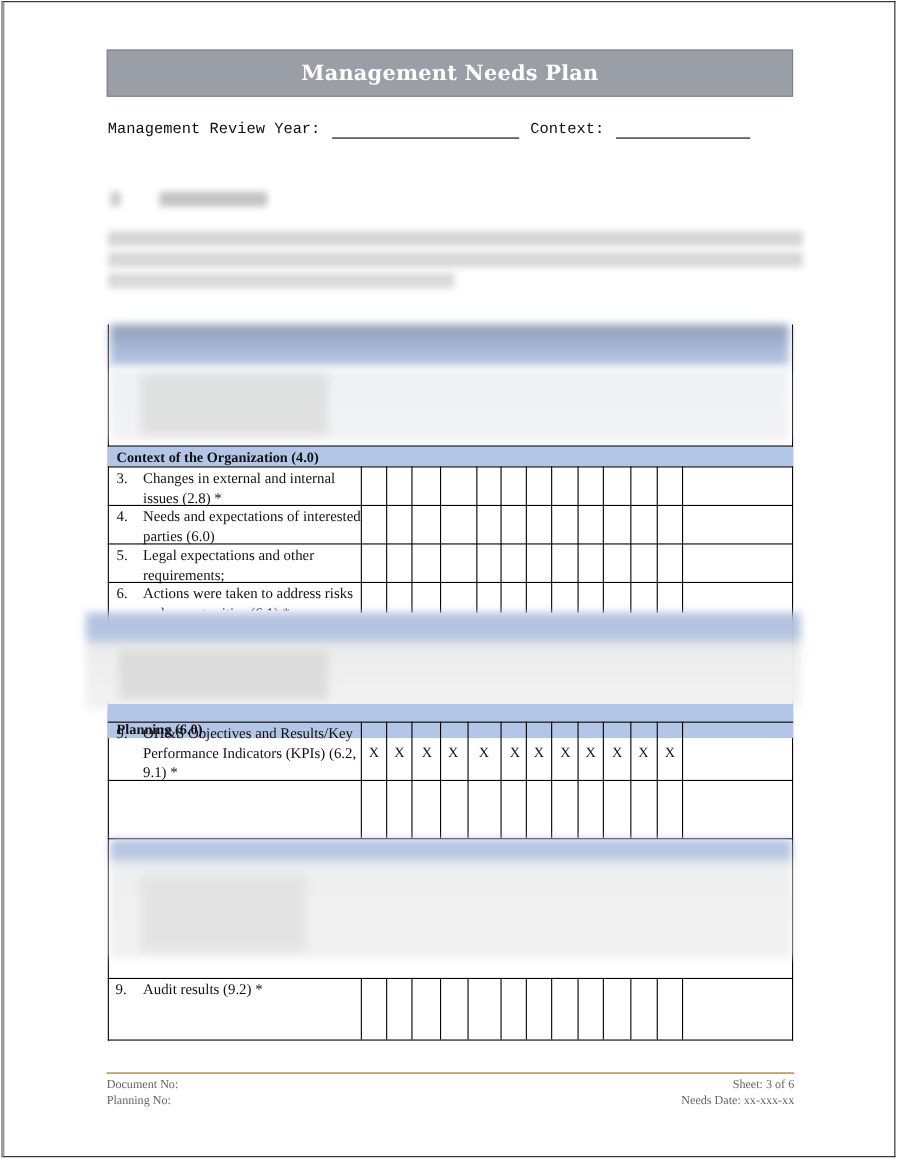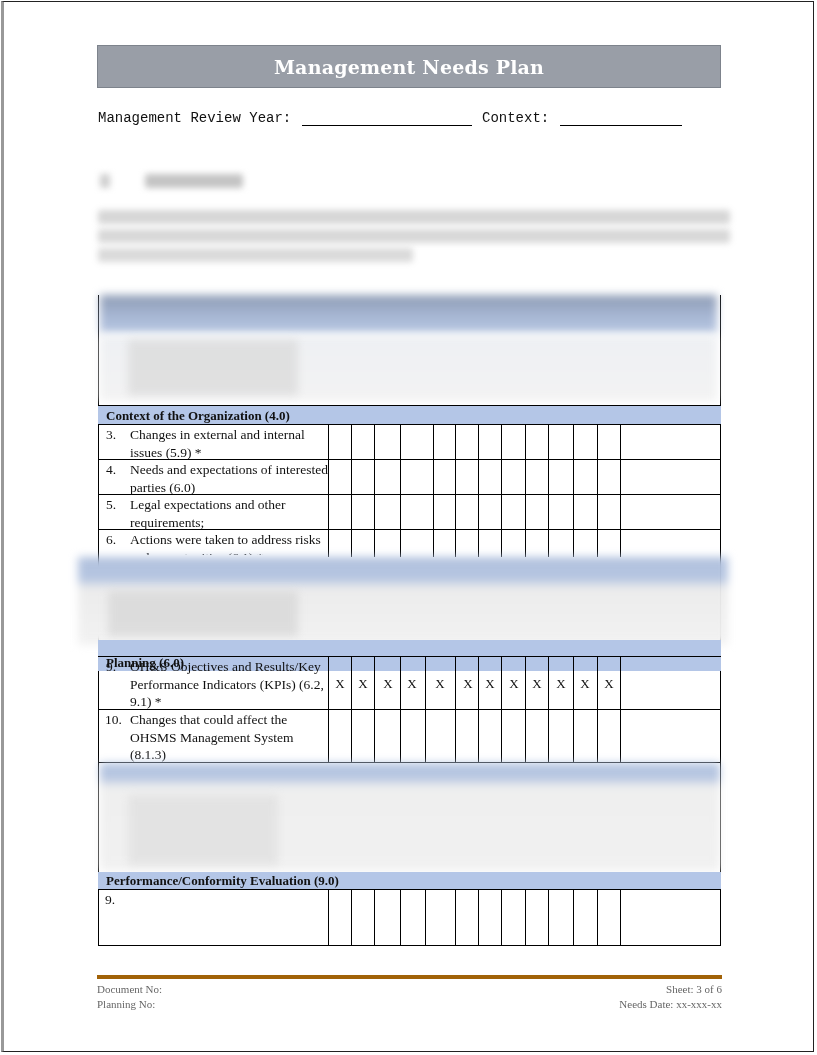--- a/index.html
+++ b/index.html
@@ -55,21 +55,21 @@
   .item .txt { position:absolute; left:24px; top:0; width:200px; }
   .xmark {
     position:absolute; font-size:13px; width:20px; text-align:center;
     font-family:"Liberation Serif","DejaVu Serif",serif;
   }
   .blur-overlay {
     position:absolute; filter:blur(4px);
   }
   .footer {
     position:absolute; left:97px; top:975px; width:625px;
-    border-top:4px solid #a16207; padding-top:2px;
+    border-top:1px solid #a16207; padding-top:2px;
     font-size:11px; color:#666; line-height:15px;
     font-family:"Liberation Serif","DejaVu Serif",serif;
   }
   .footer .left { position:absolute; left:0; top:3px; }
   .footer .right { position:absolute; right:0; top:3px; text-align:right; }
 </style>
 </head>
 <body>
 
 <div class="page-border"></div>
@@ -108,21 +108,21 @@
   </div>
   <div class="hline" style="top:110px;"></div>
   <div class="hline" style="top:129px;"></div>
 
   <div class="hline" style="top:164px;"></div>
   <div class="hline" style="top:199px;"></div>
   <div class="hline" style="top:234px;"></div>
 
   <div class="item" style="top:131px;height:34px;">
     <span class="num">3.</span>
-    <span class="txt">Changes in external and internal issues (5.9) *</span>
+    <span class="txt">Changes in external and internal issues (2.8) *</span>
   </div>
   <div class="item" style="top:166px;height:34px;">
     <span class="num">4.</span>
     <span class="txt">Needs and expectations of interested parties (6.0)</span>
   </div>
   <div class="item" style="top:201px;height:34px;">
     <span class="num">5.</span>
     <span class="txt">Legal expectations and other requirements;</span>
   </div>
   <div class="item" style="top:236px;height:24px;overflow:hidden;">
@@ -151,24 +151,20 @@
     <span>Planning (6.0)</span>
   </div>
   <div class="hline" style="top:361px;"></div>
   <div class="hline" style="top:414px;"></div>
   <div class="hline" style="top:467px;"></div>
 
   <div class="item" style="top:363px;height:52px;">
     <span class="num">9.</span>
     <span class="txt">OH&amp;S Objectives and Results/Key Performance Indicators (KPIs) (6.2, 9.1) *</span>
   </div>
-  <div class="item" style="top:416px;height:52px;">
-    <span class="num" style="left:-1px;">10.</span>
-    <span class="txt">Changes that could affect the OHSMS Management System (8.1.3)</span>
-  </div>
 
   <span class="xmark" style="left:232px;top:381px;">X</span>
   <span class="xmark" style="left:255px;top:381px;">X</span>
   <span class="xmark" style="left:280px;top:381px;">X</span>
   <span class="xmark" style="left:304px;top:381px;">X</span>
   <span class="xmark" style="left:332px;top:381px;">X</span>
   <span class="xmark" style="left:360px;top:381px;">X</span>
   <span class="xmark" style="left:382px;top:381px;">X</span>
   <span class="xmark" style="left:406px;top:381px;">X</span>
   <span class="xmark" style="left:429px;top:381px;">X</span>
@@ -186,27 +182,25 @@
   <div class="vline" style="left:403px;top:361px;height:106px;"></div>
   <div class="vline" style="left:427px;top:361px;height:106px;"></div>
   <div class="vline" style="left:450px;top:361px;height:106px;"></div>
   <div class="vline" style="left:475px;top:361px;height:106px;"></div>
   <div class="vline" style="left:499px;top:361px;height:106px;"></div>
   <div class="vline" style="left:522px;top:361px;height:106px;"></div>
 
   <div class="blur-overlay" style="left:2px;top:468px;width:620px;height:108px;background:linear-gradient(180deg,#b4c5e1 0%,#b7c6e1 14%,#efefef 22%,#f1f1f1 100%);"></div>
   <div class="blur-overlay" style="left:30px;top:500px;width:150px;height:70px;background:#dcdcdc;opacity:.6;"></div>
 
-  <div class="section-row" style="top:577px;height:17px;">
-    <span>Performance/Conformity Evaluation (9.0)</span>
-  </div>
   <div class="hline" style="top:594px;"></div>
 
   <div class="item" style="top:596px;height:52px;">
     <span class="num" style="left:-1px;">9.</span>
+    <span class="txt">Audit results (9.2) *</span>
   </div>
 
   <div class="vline" style="left:230px;top:594px;height:56px;"></div>
   <div class="vline" style="left:253px;top:594px;height:56px;"></div>
   <div class="vline" style="left:276px;top:594px;height:56px;"></div>
   <div class="vline" style="left:302px;top:594px;height:56px;"></div>
   <div class="vline" style="left:327px;top:594px;height:56px;"></div>
   <div class="vline" style="left:357px;top:594px;height:56px;"></div>
   <div class="vline" style="left:380px;top:594px;height:56px;"></div>
   <div class="vline" style="left:403px;top:594px;height:56px;"></div>

